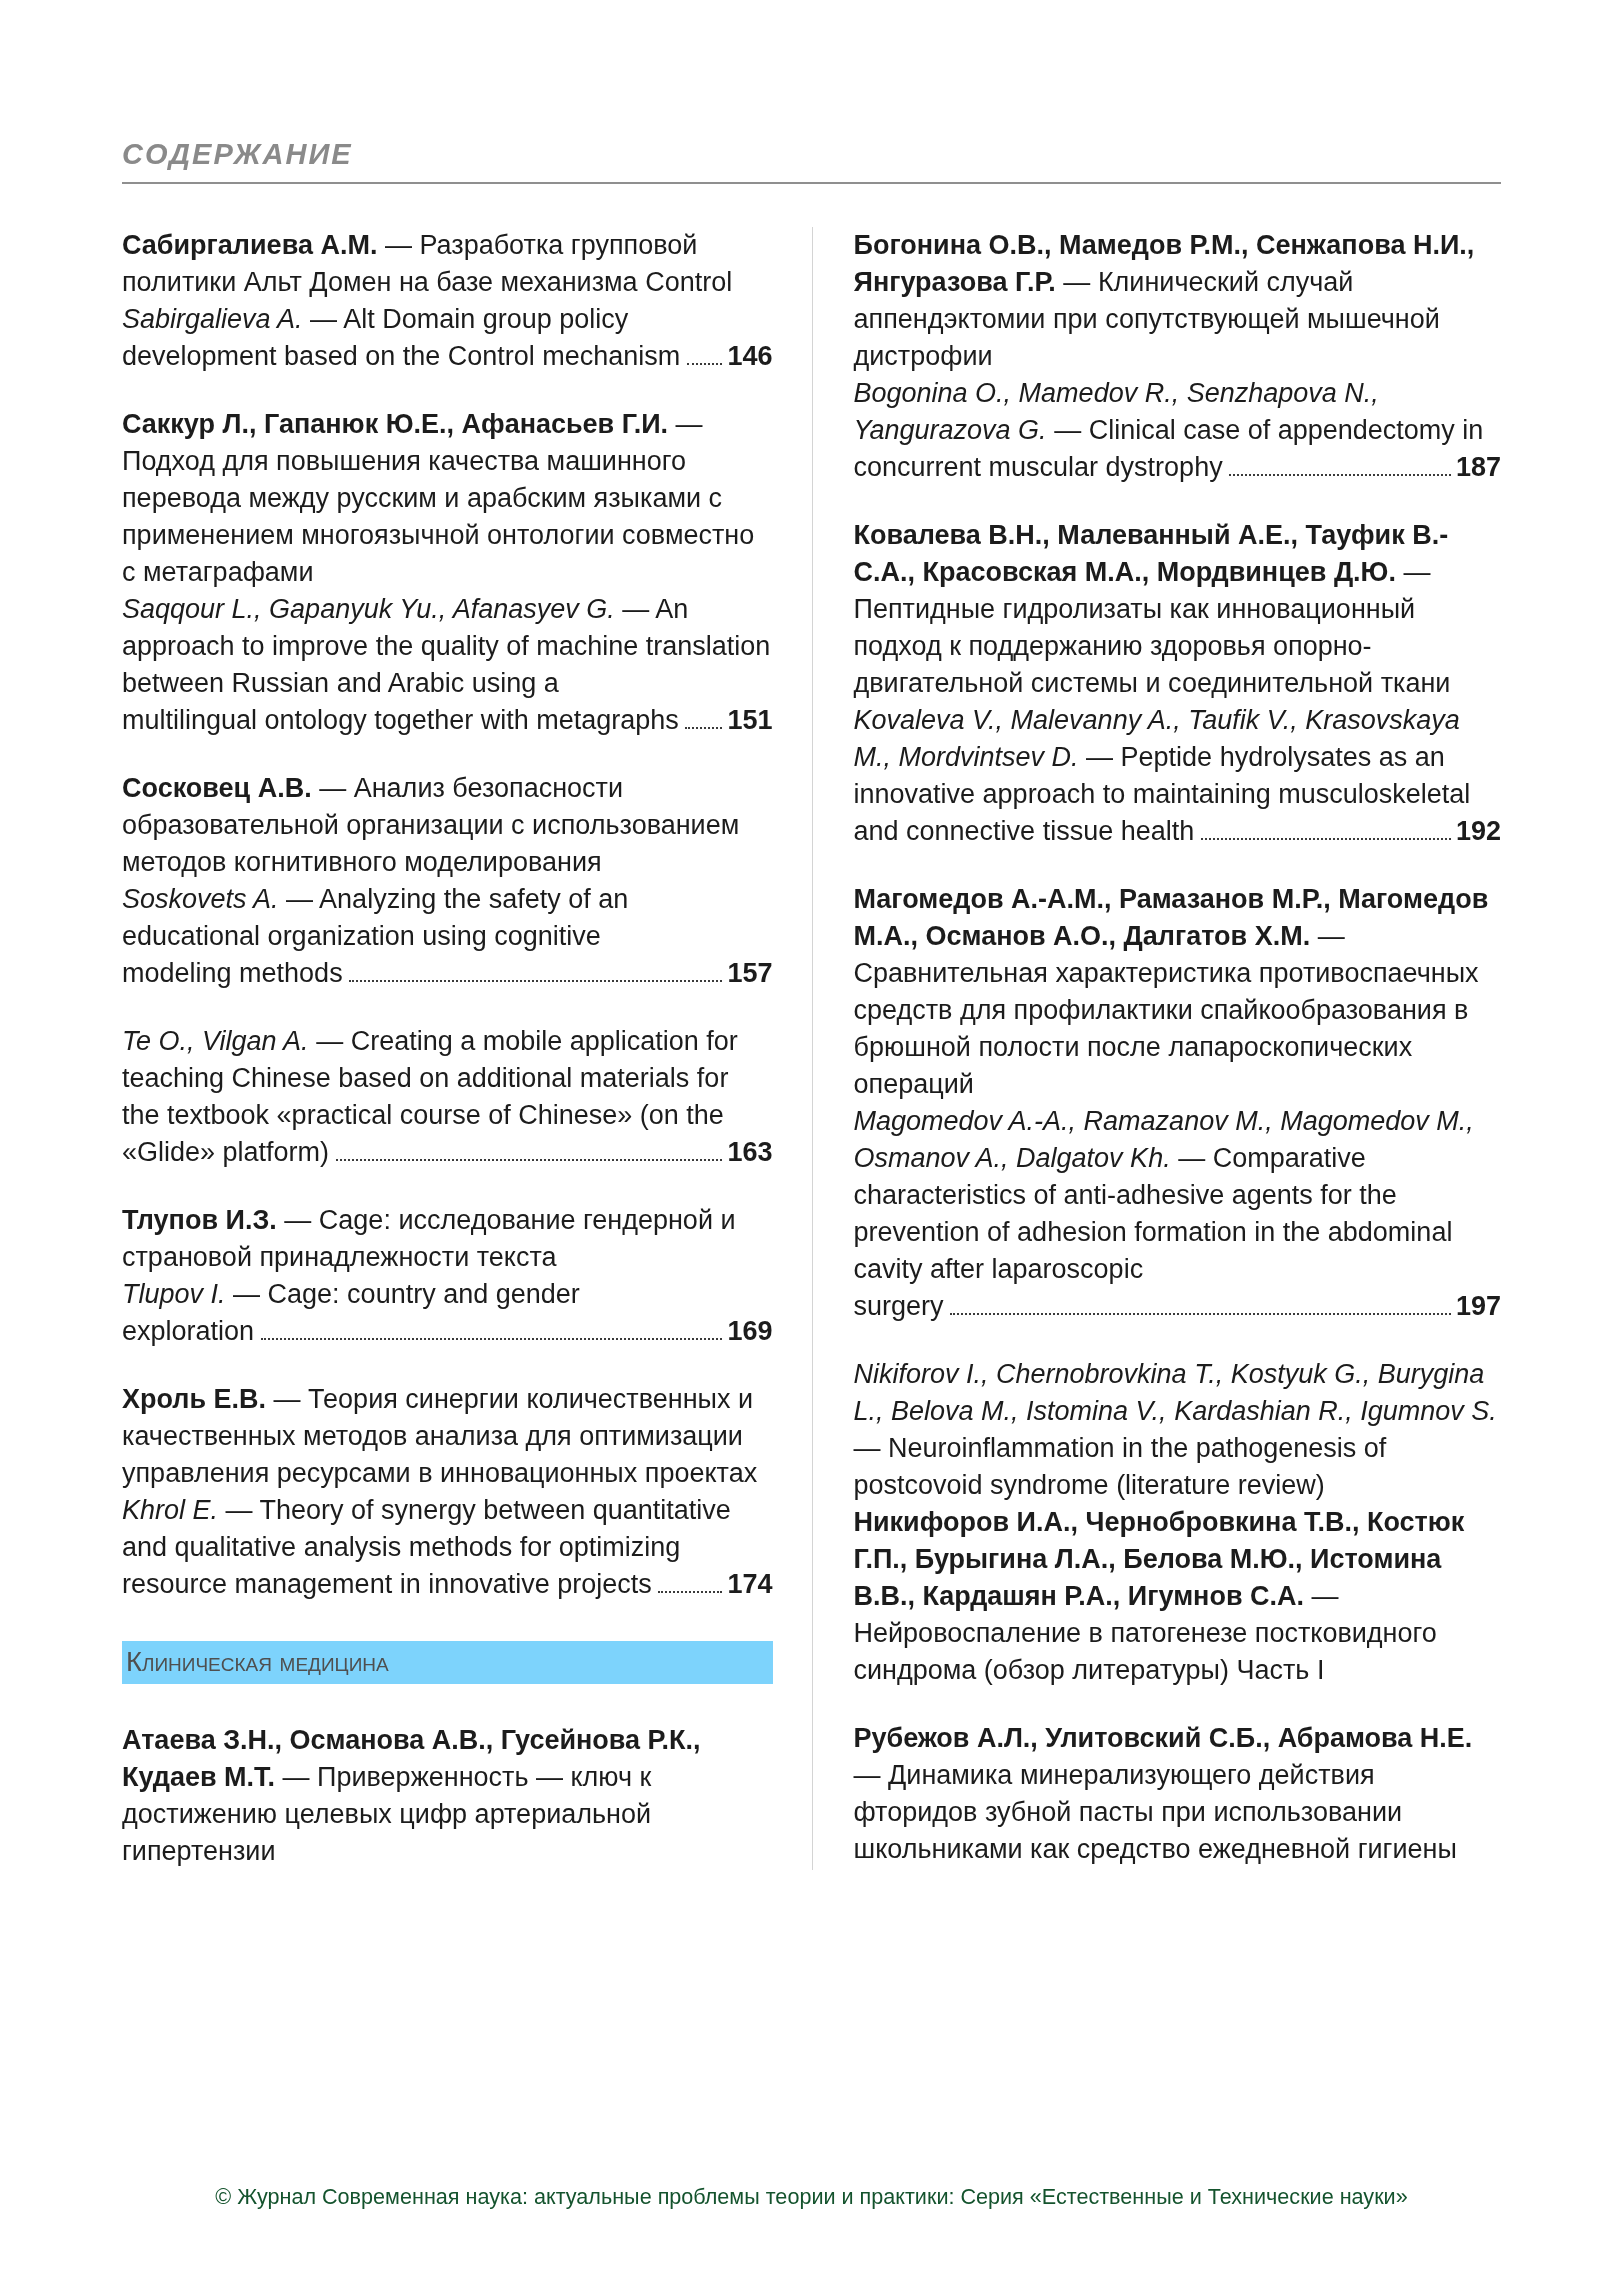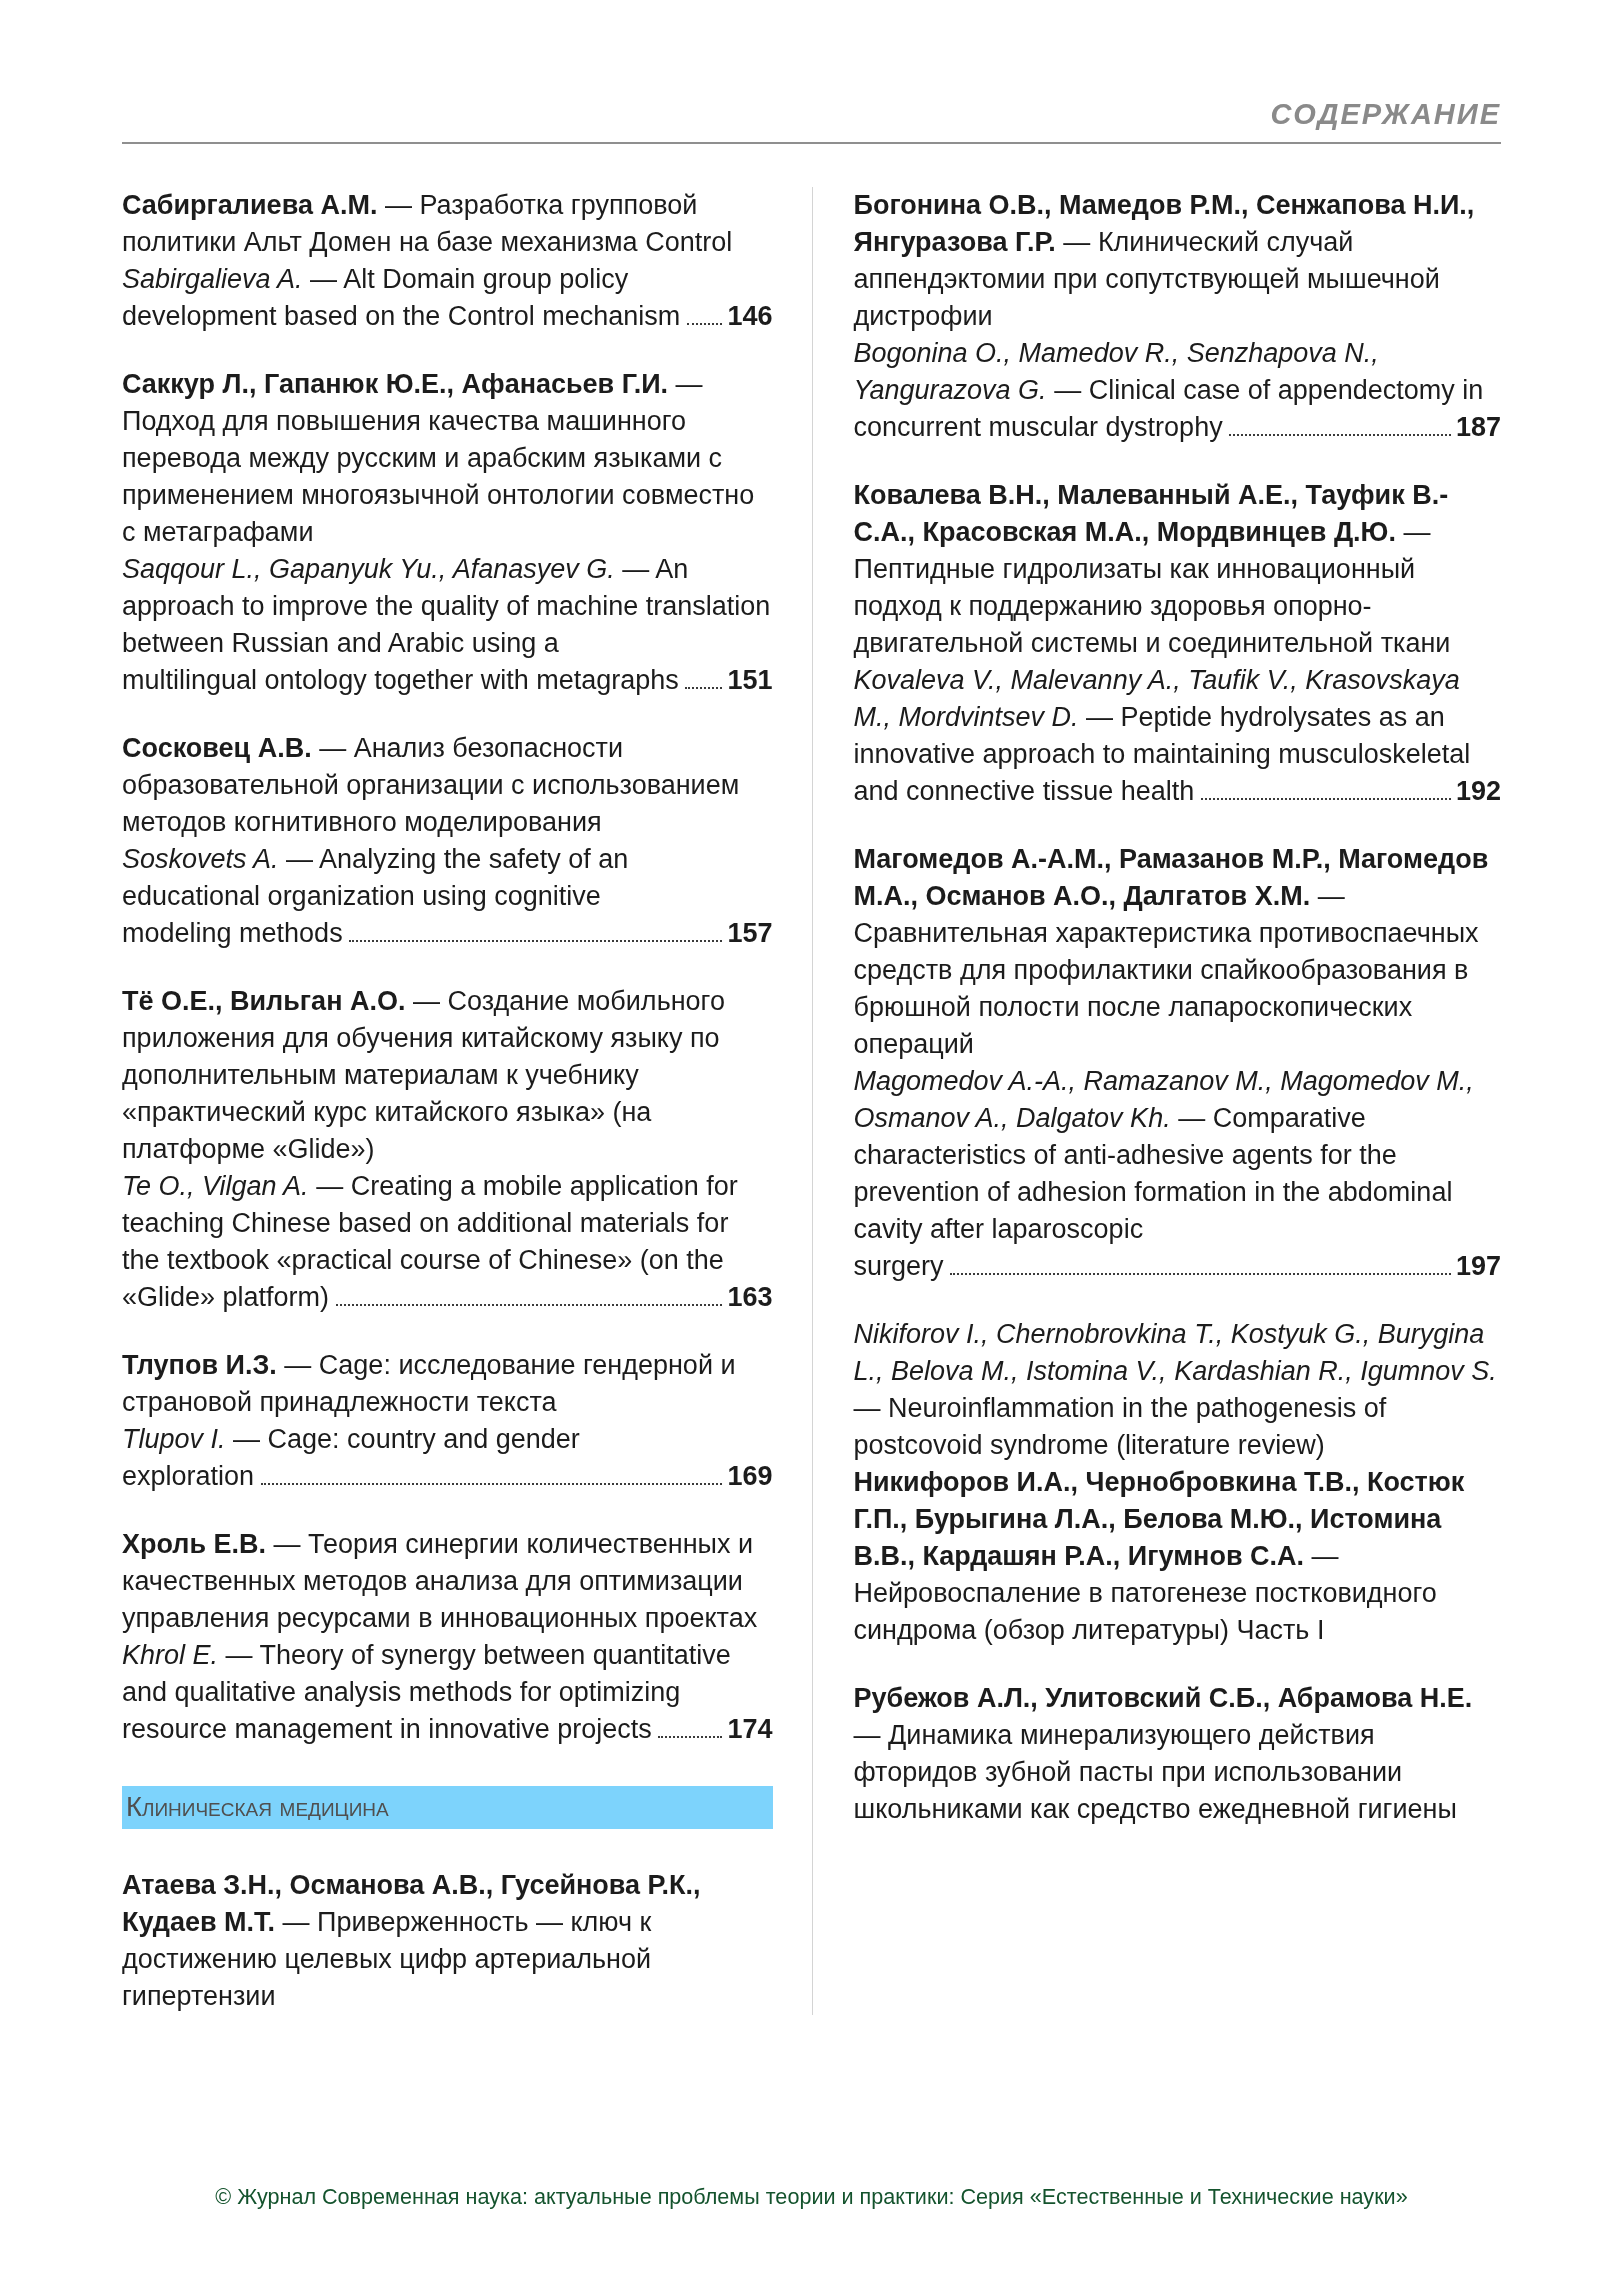--- a/index.html
+++ b/index.html
@@ -3,22 +3,22 @@
 <meta charset="utf-8">
 <style>
   * { margin: 0; padding: 0; box-sizing: border-box; }
   html, body { background: #ffffff; }
   body { font-family: "Liberation Sans", "DejaVu Sans", sans-serif; color: #1c1c1c; }
 
   .sheet { width: 1623px; min-height: 2295px; padding: 98px 122px 85px 122px;
            display: flex; flex-direction: column; background: #ffffff; }
 
   .page-header { }
-  .header-title { text-align: right; font-size: 29px; font-weight: bold; font-style: italic;
-                  color: #8a8a8a; letter-spacing: 2px; }
+  .header-title { font-size: 29px; font-weight: bold; font-style: italic;
+                  color: #8a8a8a; letter-spacing: 2px; margin-top: 40px; }
   .header-rule { height: 2.6px; background: #8f8f8f; margin-top: 10.5px; }
 
   .columns { display: flex; margin-top: 43px; align-items: stretch; }
   .col { width: 50%; }
   .col-left  { padding-right: 39px; }
   .col-right { padding-left: 41px; border-left: 1.3px solid #d4d4d4; }
 
   .entry { margin-bottom: 31px; font-size: 27px; line-height: 37px; }
   .entry:last-child { margin-bottom: 0; }
   .ru-au { font-weight: bold; }
@@ -72,21 +72,20 @@
         <p><span class="ru-au">Сосковец А.В.</span><span class="dash"> — </span><span>Анализ безопасности образовательной организации с использованием методов когнитивного моделирования</span></p>
         <p><span class="en-au">Soskovets A.</span><span class="dash"> — </span><span>Analyzing the safety of an educational organization using cognitive</span></p>
         <div class="en-lastline">
             <span>modeling methods</span>
             <span class="leader"></span>
             <span class="pagenum">157</span>
           </div>
       </article>
 
       <article class="entry">
-        <p><span class="ru-au">Тё О.Е., Вильган А.О.</span><span class="dash"> — </span><span>Создание мобильного приложения для обучения китайскому языку по дополнительным материалам к учебнику «практический курс китайского языка» (на платформе «Glide»)</span></p>
         <p><span class="en-au">Te O., Vilgan A.</span><span class="dash"> — </span><span>Creating a mobile application for teaching Chinese based on additional materials for the textbook «practical course of Chinese» (on the</span></p>
         <div class="en-lastline">
             <span>«Glide» platform)</span>
             <span class="leader"></span>
             <span class="pagenum">163</span>
           </div>
       </article>
 
       <article class="entry">
         <p><span class="ru-au">Тлупов И.З.</span><span class="dash"> — </span><span>Cage: исследование гендерной и страновой принадлежности текста</span></p>

